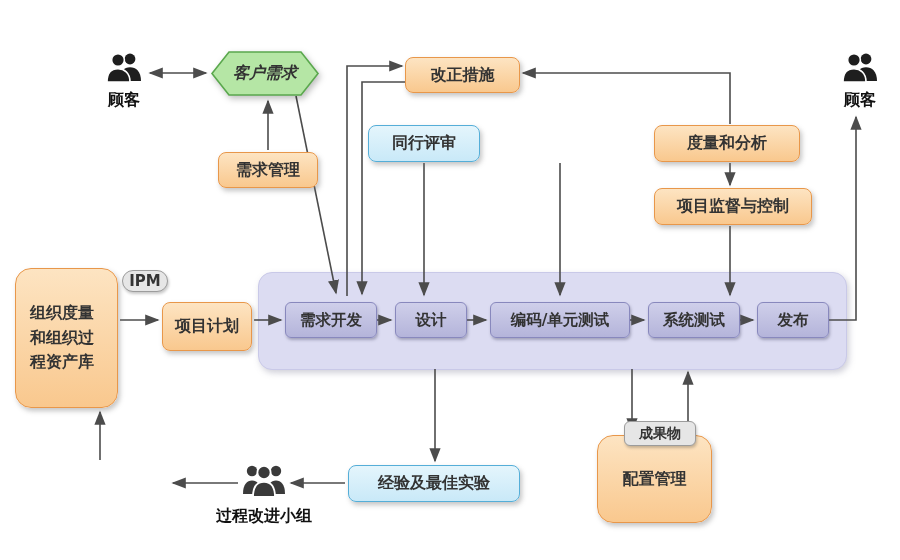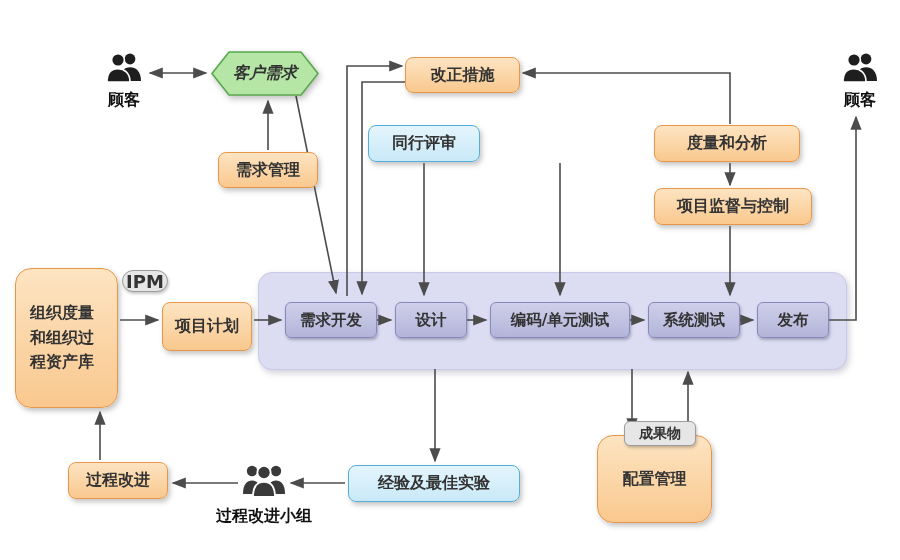--- a/index.html
+++ b/index.html
@@ -6,21 +6,21 @@
   body { font-family:"DejaVu Sans","Liberation Sans",sans-serif; }
   .canvas { position:relative; width:900px; height:560px; background:#ffffff; overflow:hidden; }
 
   .node { position:absolute; box-sizing:border-box; display:flex; align-items:center; justify-content:center;
           font-weight:600; font-size:16px; color:var(--text); text-align:right;
           border-radius:8px; box-shadow:2px 3px 5px rgba(110,110,110,.40); z-index:3; }
   .orange { background:linear-gradient(var(--orange-fill-light), var(--orange-fill)); border:1.5px solid var(--orange-border); }
   .blue   { background:linear-gradient(var(--blue-fill-light), var(--blue-fill)); border:1.5px solid var(--blue-border); }
   .stage  { background:linear-gradient(var(--stage-fill-light), var(--stage-fill)); border:1.5px solid var(--stage-border);
             border-radius:6px; box-shadow:1px 2px 3px rgba(90,90,120,.45); font-size:15.5px; }
-  .pill   { background:var(--grey-fill); border:1px solid var(--grey-border); font-size:18px; box-shadow:1px 2px 3px rgba(0,0,0,.22); }
+  .pill   { background:var(--grey-fill); border:1px solid var(--grey-border); font-size:15px; box-shadow:1px 2px 3px rgba(0,0,0,.22); }
   .band   { position:absolute; background:var(--band-fill); border:1px solid var(--band-border); border-radius:14px;
             box-shadow:2px 3px 6px rgba(120,120,145,.35); z-index:1; }
 
   .hex-wrap { position:absolute; z-index:3;font-style:italic; }
   .hex-wrap svg { display:block; filter:drop-shadow(2px 3px 3px rgba(0,0,0,.25)); }
   .hex-label { position:absolute; inset:0; display:flex; align-items:center; justify-content:center;
                font-weight:600; font-size:16px; color:var(--text); }
 
   .arrows { position:absolute; left:0; top:0; z-index:2; pointer-events:none; }
 
@@ -135,21 +135,20 @@
   <div class="node stage" style="left:285px; top:302px; width:92px; height:36px;">需求开发</div>
   <div class="node stage" style="left:395px; top:302px; width:72px; height:36px;">设计</div>
   <div class="node stage" style="left:490px; top:302px; width:140px; height:36px;">编码/单元测试</div>
   <div class="node stage" style="left:648px; top:302px; width:92px; height:36px;">系统测试</div>
   <div class="node stage" style="left:757px; top:302px; width:72px; height:36px;">发布</div>
 
   <div class="node pill" style="left:624px; top:393px; width:72px; height:25px; border-radius:6px; font-size:14px; z-index:4;margin-top:28px;">成果物</div>
   <div class="node orange big-radius" style="left:597px; top:435px; width:115px; height:88px;">配置管理</div>
 
   <div class="node blue" style="left:348px; top:465px; width:172px; height:37px;">经验及最佳实验</div>
-  <div class="node orange" style="left:68px; top:462px; width:100px; height:37px;">过程改进</div>
 
   <div class="icon-wrap" style="left:241px; top:460px; width:46px; height:38px;">
     <svg width="46" height="38" viewBox="0 0 46 38">
       <g fill="#3a3a3a">
         <circle cx="11" cy="11" r="5.2"></circle>
         <path d="M2,34 C2,24.5 6,20.6 11,20.6 C16,20.6 20,24.5 20,34 Z"></path>
         <circle cx="35" cy="11" r="5.2"></circle>
         <path d="M26,34 C26,24.5 30,20.6 35,20.6 C40,20.6 44,24.5 44,34 Z"></path>
         <circle cx="23" cy="12.5" r="6.6" stroke="#ffffff" stroke-width="1.8"></circle>
         <path d="M12,37 C12,26 16.5,21.8 23,21.8 C29.5,21.8 34,26 34,37 Z" stroke="#ffffff" stroke-width="1.8"></path>

